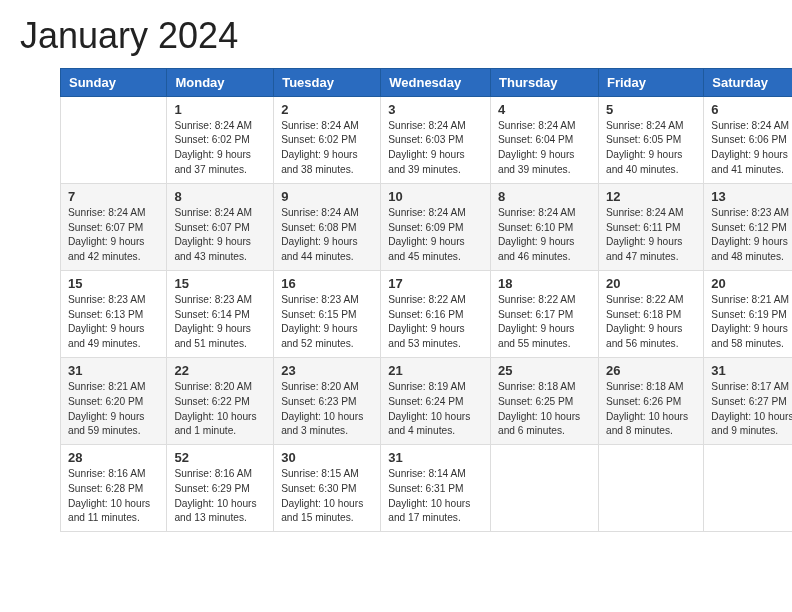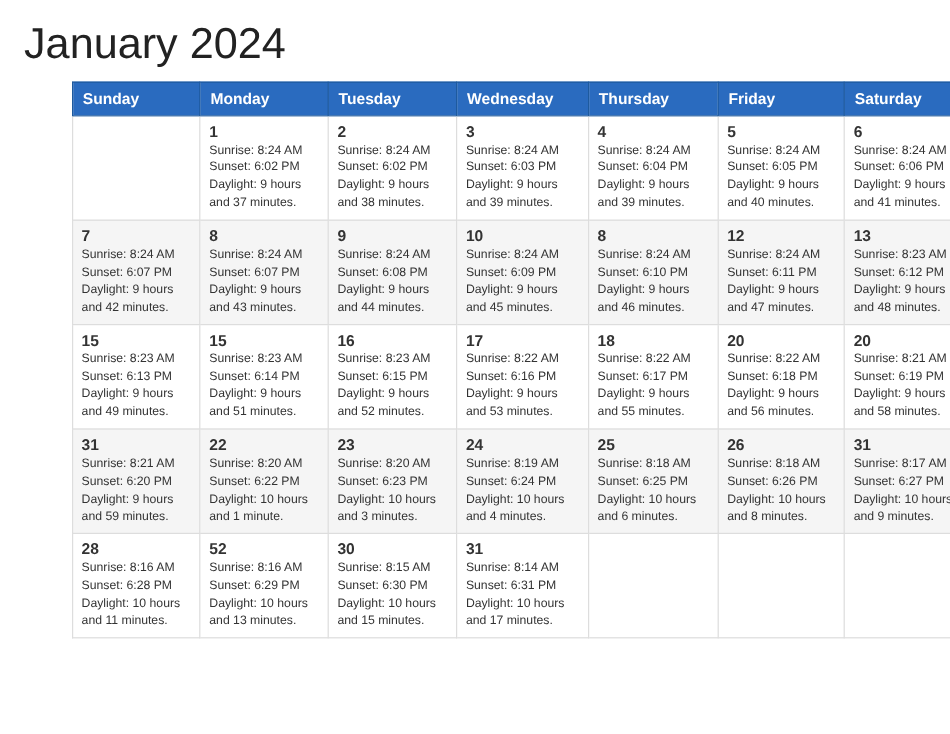--- a/index.html
+++ b/index.html
@@ -220,21 +220,21 @@
           </td>
           <td>
             <span class="day-number">22</span>
             <div class="day-info">Sunrise: 8:20 AM<br>Sunset: 6:22 PM<br>Daylight: 10 hours and 1 minute.</div>
           </td>
           <td>
             <span class="day-number">23</span>
             <div class="day-info">Sunrise: 8:20 AM<br>Sunset: 6:23 PM<br>Daylight: 10 hours and 3 minutes.</div>
           </td>
           <td>
-            <span class="day-number">24</span>
+            <span class="day-number">21</span>
             <div class="day-info">Sunrise: 8:19 AM<br>Sunset: 6:24 PM<br>Daylight: 10 hours and 4 minutes.</div>
           </td>
           <td>
             <span class="day-number">25</span>
             <div class="day-info">Sunrise: 8:18 AM<br>Sunset: 6:25 PM<br>Daylight: 10 hours and 6 minutes.</div>
           </td>
           <td>
             <span class="day-number">26</span>
             <div class="day-info">Sunrise: 8:18 AM<br>Sunset: 6:26 PM<br>Daylight: 10 hours and 8 minutes.</div>
           </td>

